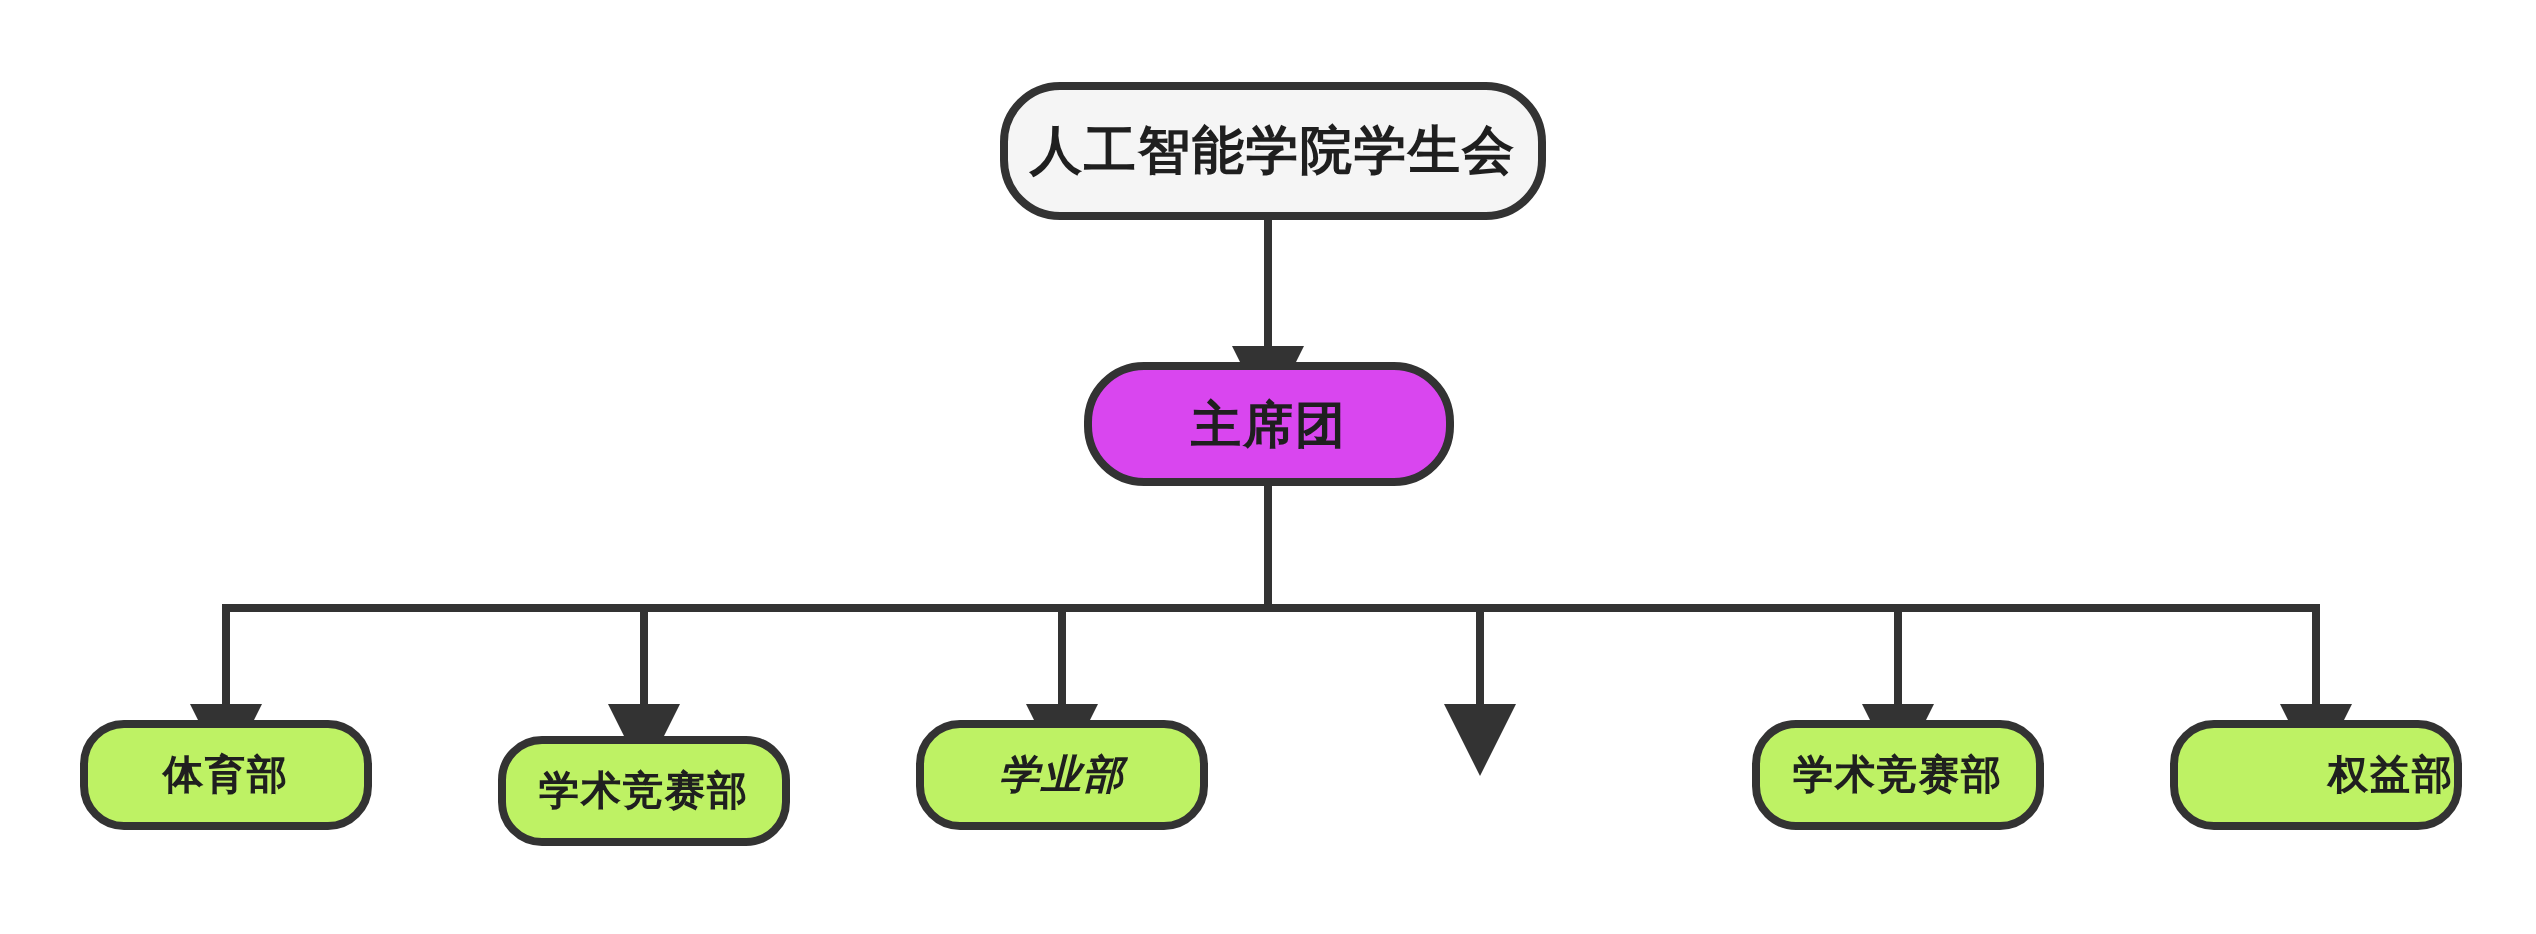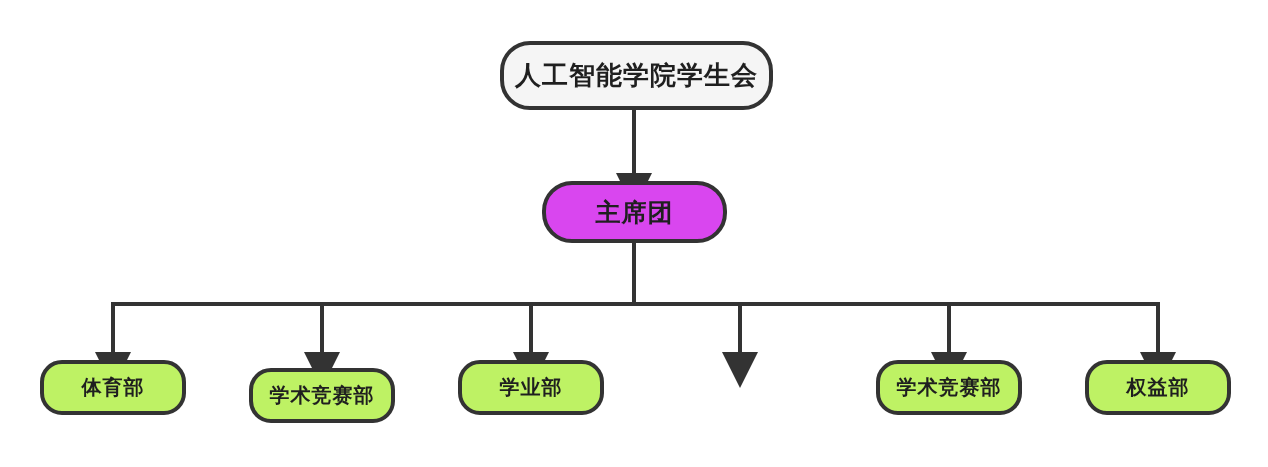--- a/index.html
+++ b/index.html
@@ -95,26 +95,26 @@
   </div>
 
   <div class="node node-leaf" style="left:40px; top:360px; width:146px; height:55px;">
     <span>体育部</span>
   </div>
 
   <div class="node node-leaf" style="left:249px; top:368px; width:146px; height:55px;">
     <span>学术竞赛部</span>
   </div>
 
-  <div class="node node-leaf" style="left:458px; top:360px; width:146px; height:55px;">
+  <div class="node node-leaf" style="left:458px; top:360px; width:146px; height:55px;font-style:italic;">
     <span>学业部</span>
   </div>
 
 
   <div class="node node-leaf" style="left:876px; top:360px; width:146px; height:55px;">
     <span>学术竞赛部</span>
   </div>
 
-  <div class="node node-leaf" style="left:1085px; top:360px; width:146px; height:55px;">
+  <div class="node node-leaf" style="left:1085px; top:360px; width:146px; height:55px;justify-content:flex-end;">
     <span>权益部</span>
   </div>
 
 </div>
 
 </body></html>

